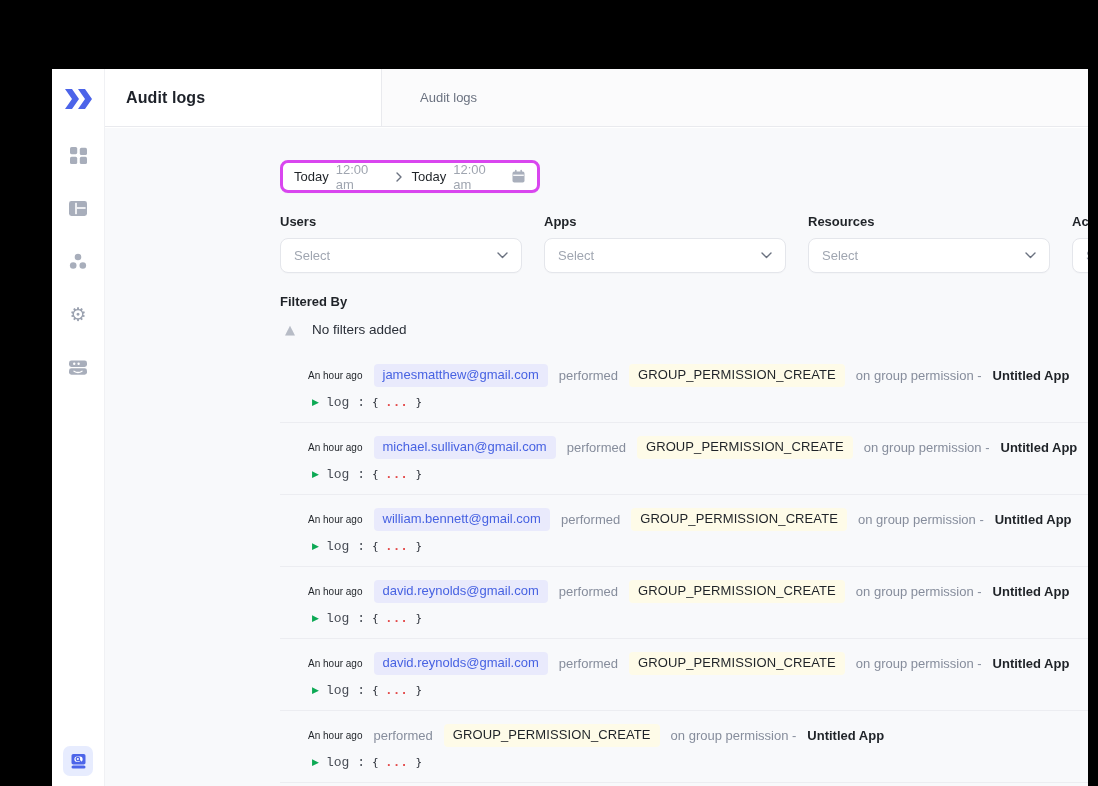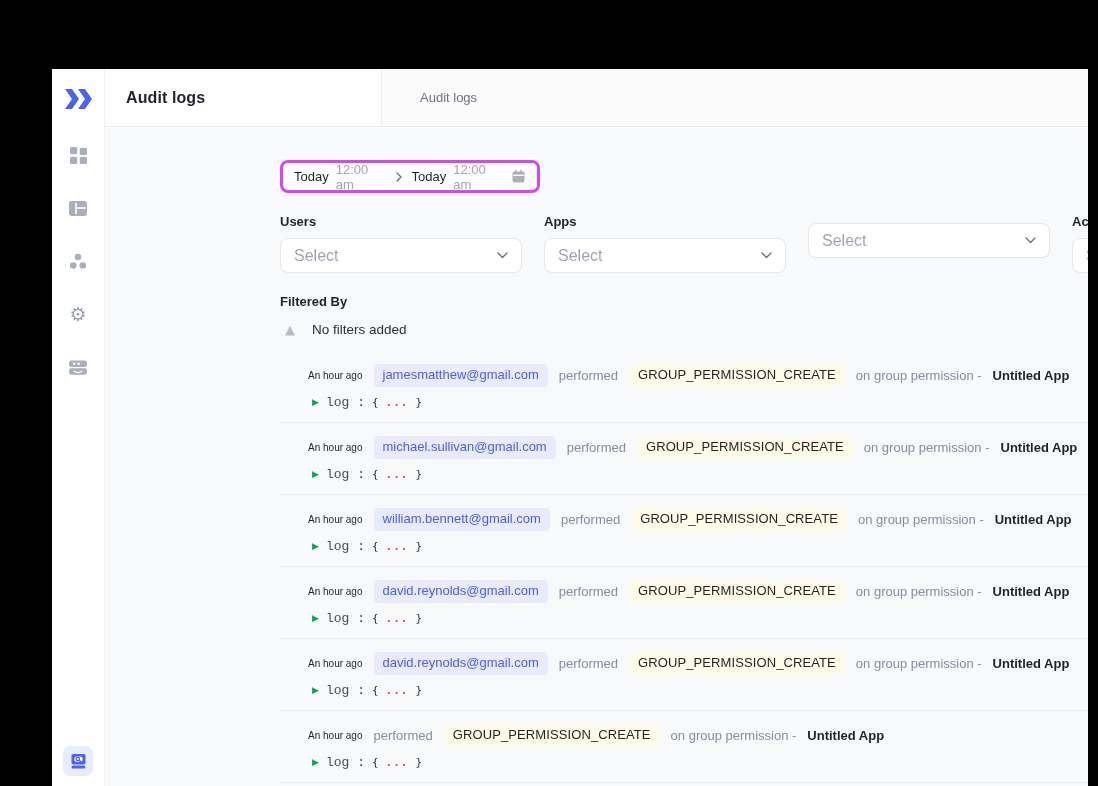--- a/index.html
+++ b/index.html
@@ -44,21 +44,21 @@
 
   .date-input{margin-top:8px;width:260px;height:33px;background:#fff;border:3px solid #d946ef;border-radius:8px;display:flex;align-items:center;padding:0 11px;gap:7px;cursor:pointer;box-shadow:0 1px 1px rgba(0,0,0,.02);}
   .date-day{font-size:13px;color:var(--dark-text);}
   .date-time{font-size:13px;color:#9FA5B0;}
   .date-sep{display:flex;align-items:center;margin:0 1px;}
   .date-cal{margin-left:auto;display:flex;align-items:center;}
 
   .selects-row{display:flex;gap:22px;margin-top:21px;width:1100px;}
   .select-col{width:242px;flex:0 0 242px;}
   .select-box{margin-top:9px;height:35px;background:#fff;border:1px solid #E4E6EB;border-radius:8px;display:flex;align-items:center;justify-content:space-between;padding:0 13px;cursor:pointer;box-shadow:0 1px 1px rgba(0,0,0,.02);}
-  .select-placeholder{font-size:16px;color:#A0A6B1;}
+  .select-placeholder{font-size:13px;color:#A0A6B1;}
 
   .filtered-by{margin-top:21px;}
   .empty-row{display:flex;align-items:center;gap:17px;margin-top:13px;padding-left:5px;}
   .warn-tri{font-size:13px;color:#B7BCC6;line-height:1;font-family:"DejaVu Sans",sans-serif;}
   .empty-text{font-size:13.5px;color:#2A2F38;}
 
   
   .logs{margin-top:14px;}
   .log-row{padding:13px 0 12px 28px;border-bottom:1px solid #ECEDF1;}
   .row-line1{display:flex;align-items:center;gap:11px;white-space:nowrap;}
@@ -188,20 +188,21 @@
           <div class="select-box">
             <span class="select-placeholder">Select</span>
             <span>
               <svg width="11" height="7" viewBox="0 0 11 7">
                   <path d="M1 1l4.5 4.5L10 1" stroke="#6B7280" stroke-width="1.4" fill="none" stroke-linecap="round" stroke-linejoin="round"></path>
                 </svg>
             </span>
           </div>
         </div>
         <div class="select-col">
+          <div class="field-label">Resources</div>
           <div class="select-box">
             <span class="select-placeholder">Select</span>
             <span>
               <svg width="11" height="7" viewBox="0 0 11 7">
                   <path d="M1 1l4.5 4.5L10 1" stroke="#6B7280" stroke-width="1.4" fill="none" stroke-linecap="round" stroke-linejoin="round"></path>
                 </svg>
             </span>
           </div>
         </div>
         <div class="select-col">

